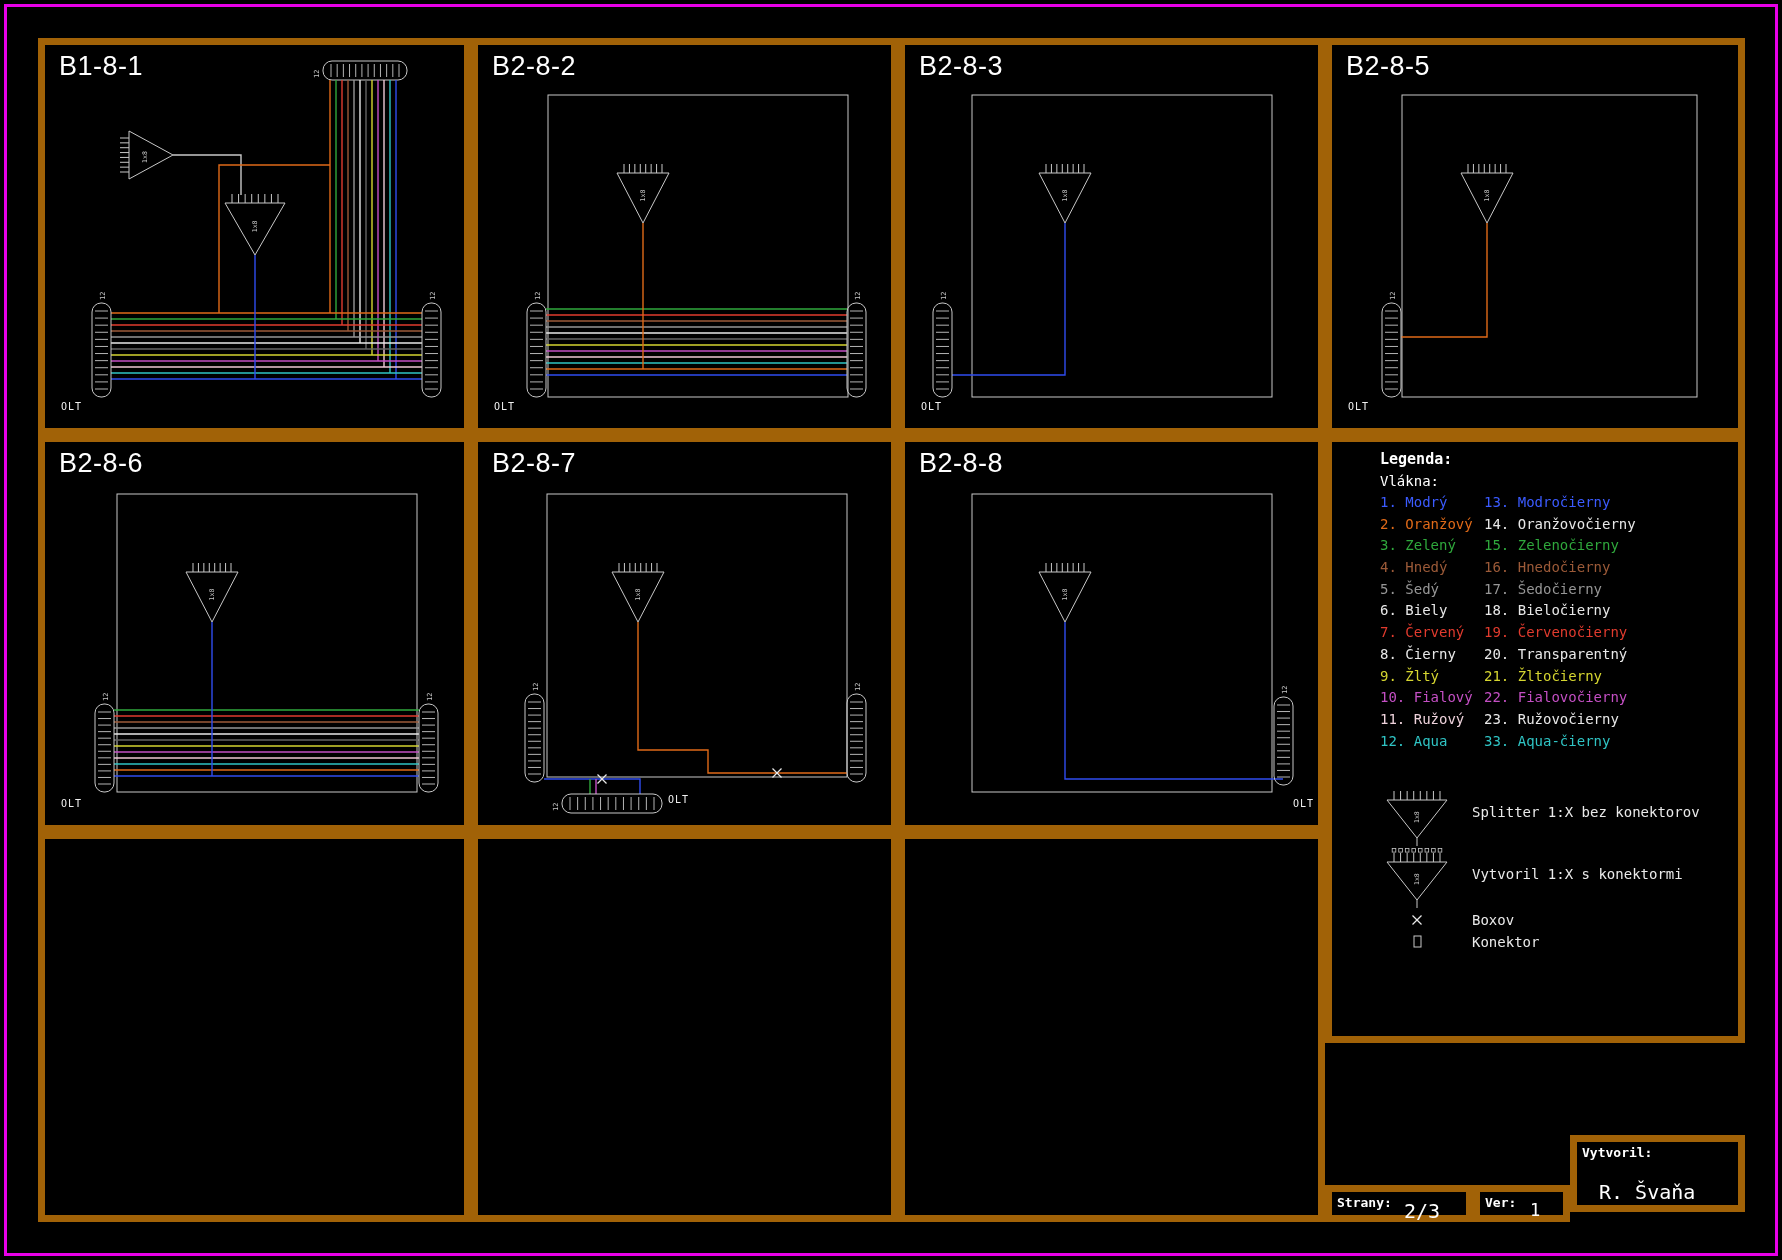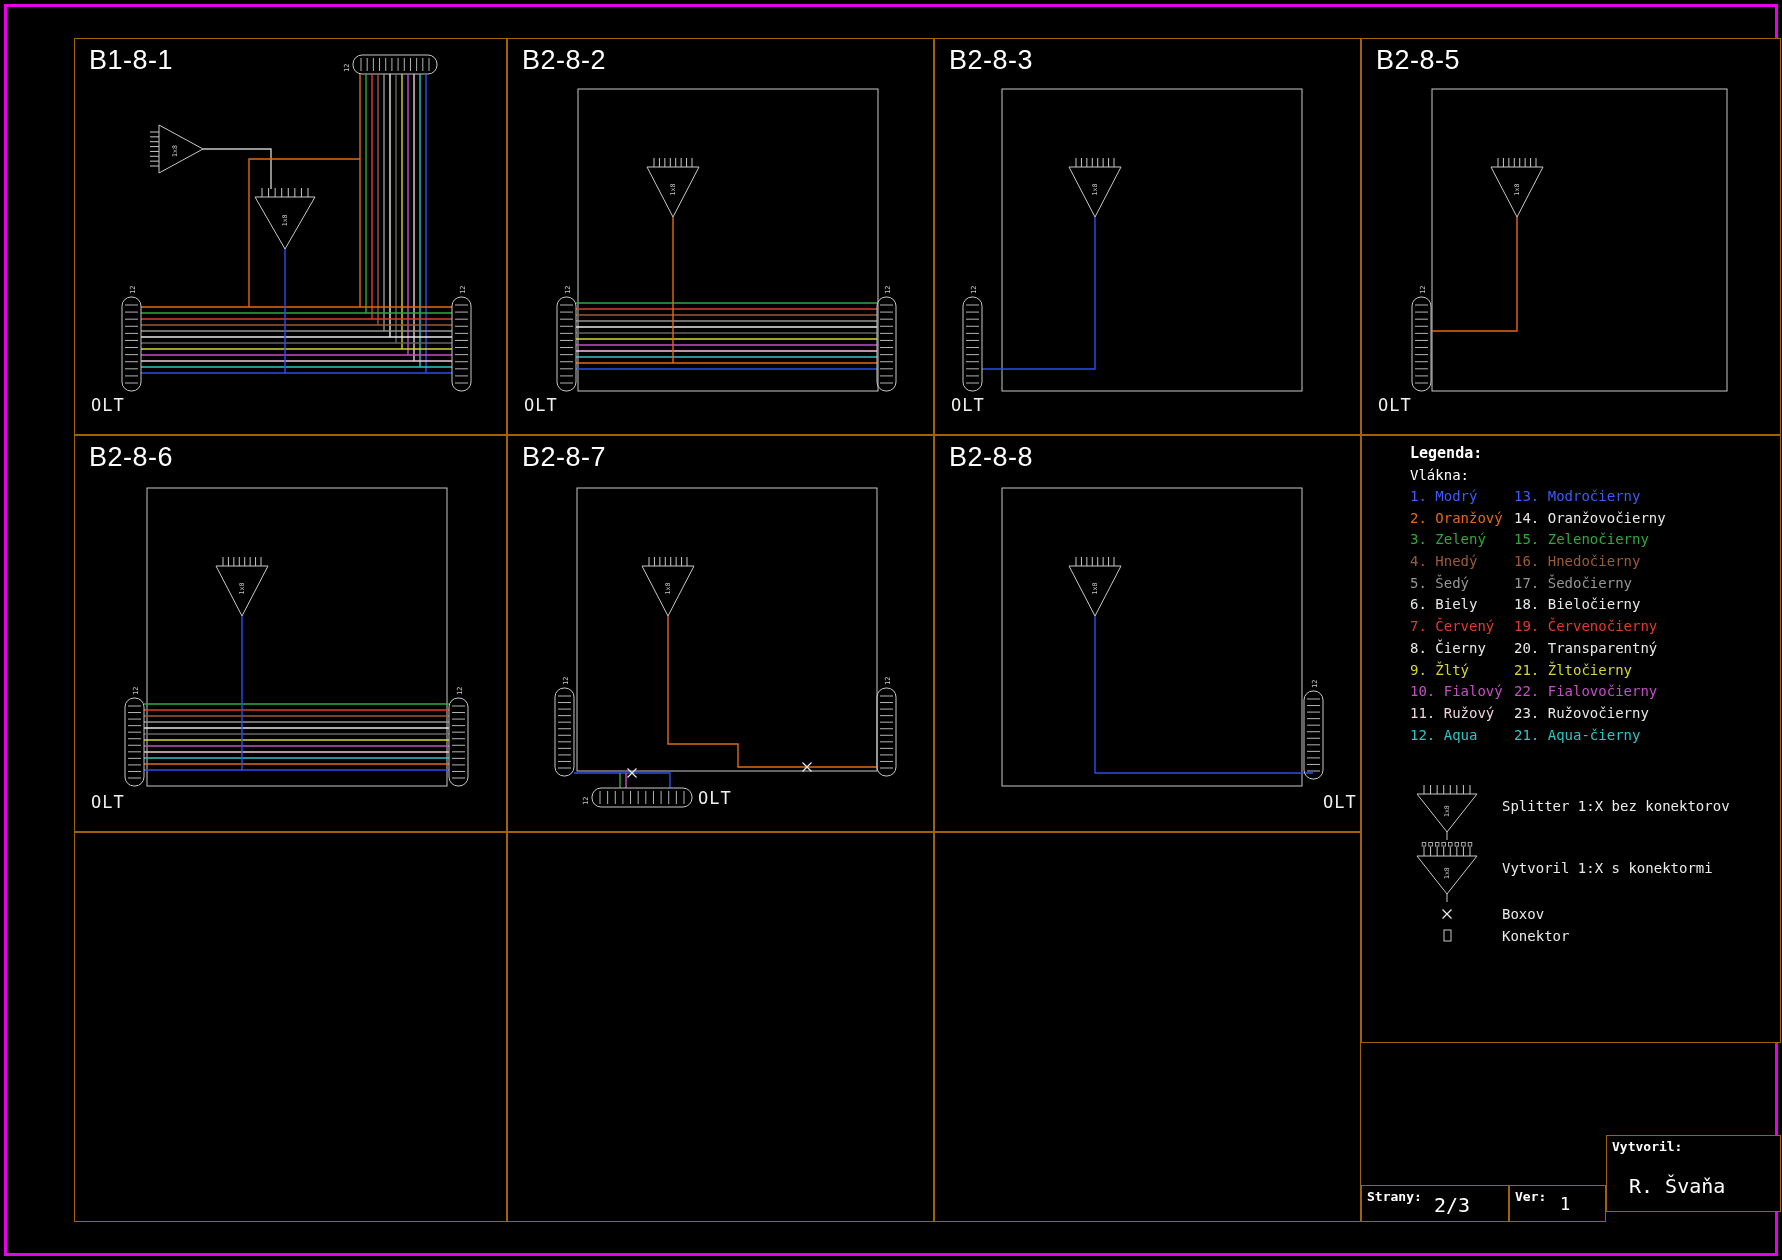--- a/index.html
+++ b/index.html
@@ -2,27 +2,27 @@
 <html><head>
 <meta charset="utf-8">
 <style>
   * { margin:0; padding:0; box-sizing:border-box; }
   html,body { background:#000; }
   .page {
     position:relative; width:1782px; height:1260px; background:#000;
     overflow:hidden; font-family:"DejaVu Sans Mono", monospace;
   }
   .sheet-border { position:absolute; inset:4px; border:3px solid #e800e8; pointer-events:none; }
-  .cell { position:absolute; border:1px solid #a16207; background:#000;margin-left:36px; }
+  .cell { position:absolute; border:7px solid #a16207; background:#000; }
   svg.draw { position:absolute; left:0; top:0; width:100%; height:100%; }
   .ptitle {
     position:absolute; left:14px; top:6px; font-size:27px; color:#ffffff;
     font-family:"Liberation Sans", sans-serif; font-weight:400; letter-spacing:.5px;
   }
-  .olt { position:absolute; font-size:17px; color:#f0f0f0; letter-spacing:1px; }
+  .olt { position:absolute; font-size:10px; color:#f0f0f0; letter-spacing:1px; }
   
   .lg-title { position:absolute; left:48px; top:8px; font-size:15px; font-weight:700; color:#fff; }
   .lg-sub   { position:absolute; left:48px; top:31px; font-size:14px; color:#fff; }
   .lg-fibers{ position:absolute; left:48px; top:52px; width:360px; }
   .lg-row   { position:relative; height:21.7px; }
   .lg-entry { position:absolute; top:0; white-space:nowrap; font-size:14px;text-align:right; }
   .lg-symlabel { position:absolute; left:140px; font-size:14px; color:#eaeaea; white-space:nowrap; }
   
   .tb-label { position:absolute; left:5px; top:3px; font-size:13px; font-weight:700; color:#fff; }
   .tb-value { position:absolute; font-size:20px; color:#fff; white-space:nowrap; }
@@ -488,21 +488,21 @@
         <div class="lg-row">
           <span class="lg-entry" style="left: 0px; color: rgb(196, 79, 196);">10. Fialový</span>
           <span class="lg-entry" style="left: 104px; color: rgb(196, 79, 196);">22. Fialovočierny</span>
         </div>
         <div class="lg-row">
           <span class="lg-entry" style="left: 0px; color: rgb(239, 211, 220);">11. Ružový</span>
           <span class="lg-entry" style="left: 104px; color: rgb(232, 232, 232);">23. Ružovočierny</span>
         </div>
         <div class="lg-row">
           <span class="lg-entry" style="left: 0px; color: rgb(47, 196, 196);">12. Aqua</span>
-          <span class="lg-entry" style="left: 104px; color: rgb(47, 196, 196);">21. Aqua-čierny</span>
+          <span class="lg-entry" style="left: 104px; color: rgb(47, 196, 196);">33. Aqua-čierny</span>
         </div>
       </div>
     <div class="lg-symlabel" style="top:362px">Splitter 1:X bez konektorov</div>
     <div class="lg-symlabel" style="top:424px">Vytvoril 1:X s konektormi</div>
     <div class="lg-symlabel" style="top:470px">Boxov</div>
     <div class="lg-symlabel" style="top:492px">Konektor</div>
   </div>
 
   <div class="cell" style="left:38px;top:832px;width:433px;height:390px"></div>
   <div class="cell" style="left:471px;top:832px;width:427px;height:390px"></div>

